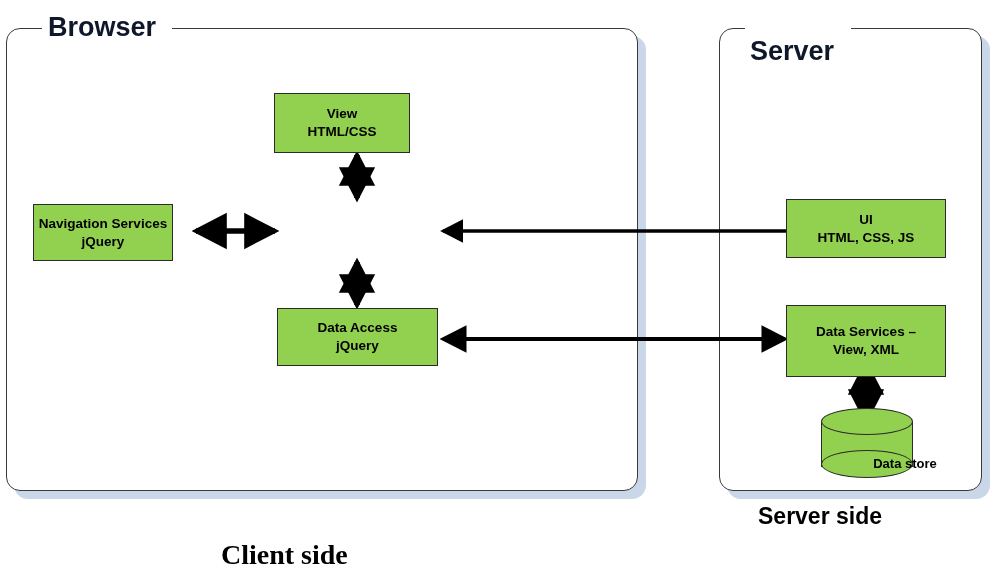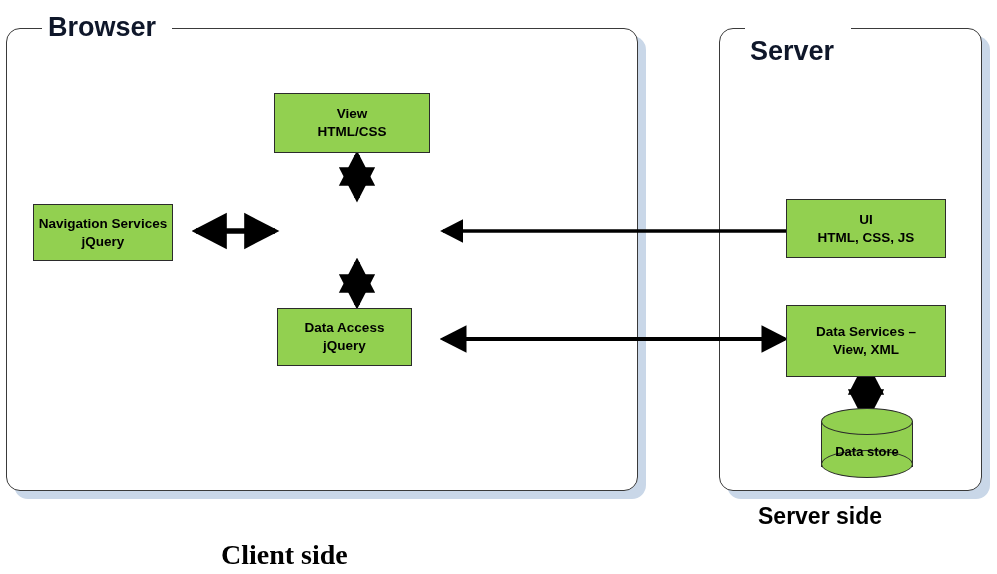--- a/index.html
+++ b/index.html
@@ -155,49 +155,49 @@
 
     <g>
       <line x1="443" y1="339" x2="785" y2="339" stroke="#000000" stroke-width="4.2" marker-start="url(#ah-start)" marker-end="url(#ah-end)"></line>
     </g>
 
     <g>
       <line x1="866" y1="364" x2="866" y2="420" stroke="#000000" stroke-width="5.5" marker-start="url(#ah-start)" marker-end="url(#ah-end)"></line>
     </g>
   </svg>
 
-  <div class="node" style="left:274px; top:93px; width:156px; height:60px;">
+  <div class="node" style="left:274px; top:93px; width:136px; height:60px;">
     <span>View</span>
     <span class="line2">HTML/CSS</span>
   </div>
 
 
   <div class="node" style="left:33px; top:204px; width:140px; height:57px;">
     <span>Navigation Services</span>
     <span class="line2">jQuery</span>
   </div>
 
-  <div class="node" style="left:277px; top:308px; width:135px; height:58px;text-align:center;">
+  <div class="node" style="left:277px; top:308px; width:161px; height:58px;text-align:center;">
     <span>Data Access</span>
     <span class="line2">jQuery</span>
   </div>
 
   <div class="node" style="left:786px; top:187px; width:160px; height:59px;margin-top:12px;">
     <span>UI</span>
     <span class="line2">HTML, CSS, JS</span>
   </div>
 
   <div class="node" style="left:786px; top:305px; width:160px; height:72px;">
     <span>Data Services –</span>
     <span class="line2">View, XML</span>
   </div>
 
   <div class="cylinder" style="left:821px; top:408px; width:92px; height:72px;">
     <div class="cyl-body" style="top:13px; width:92px; height:46px;"></div>
     <div class="cyl-ellipse" style="top:42px; width:92px; height:28px;"></div>
     <div class="cyl-ellipse" style="top:0px; width:92px; height:27px;"></div>
-    <div class="cyl-label" style="top:36px;">Data store</div>
+    <div class="cyl-label" style="top:48px;padding-left:38px;">Data store</div>
   </div>
 
   <div class="caption" style="left:221px; top:541px; font-size:28px;font-family:Liberation Serif, serif;">Client side</div>
   <div class="caption" style="left:758px; top:505px; font-size:23px;">Server side</div>
 
 </div>
 
 </body></html>

